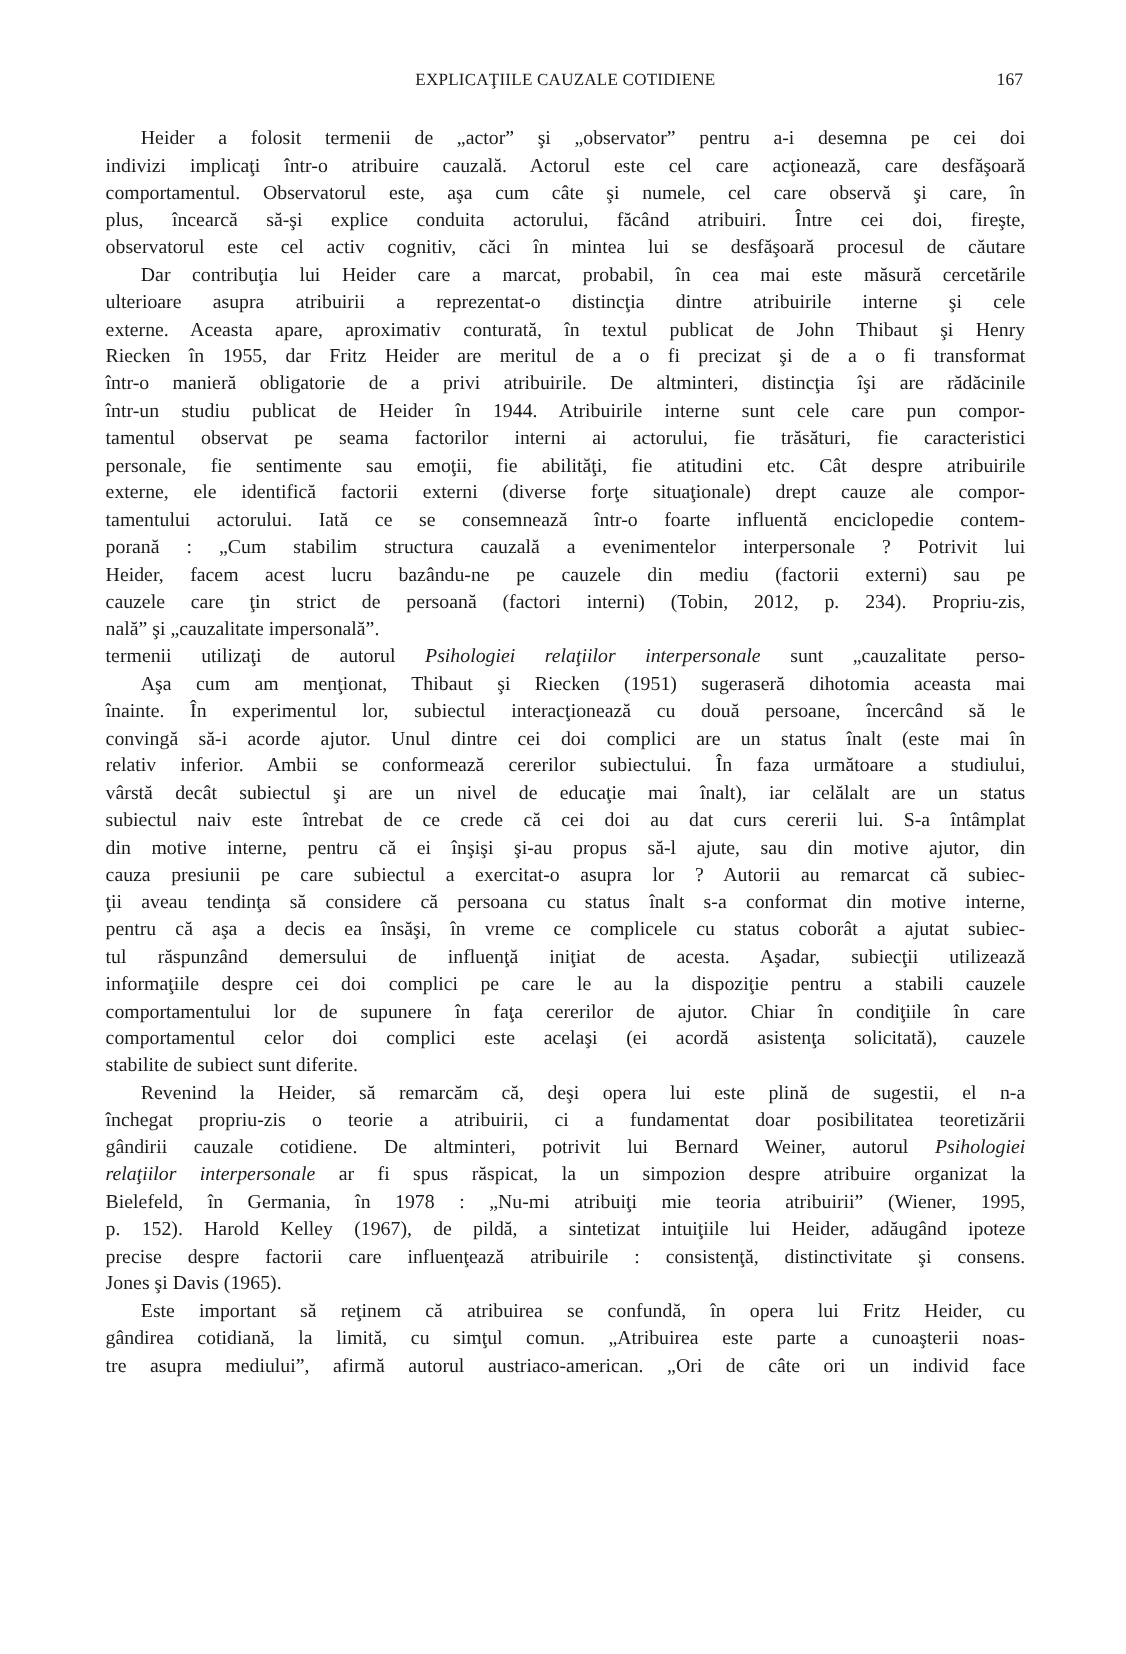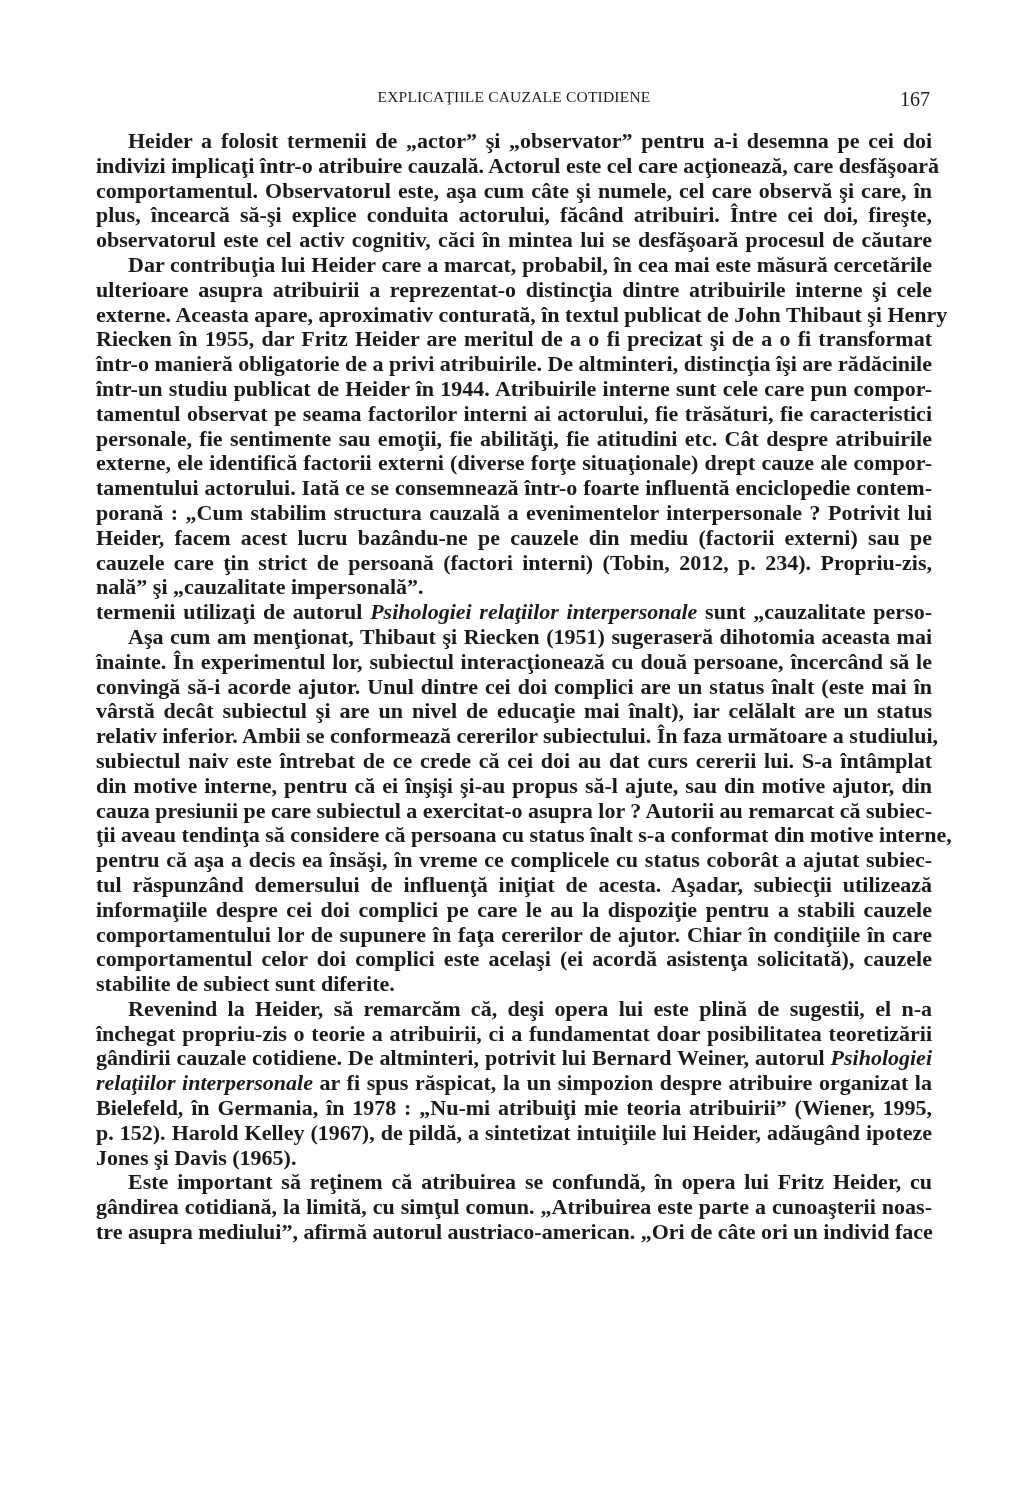--- a/index.html
+++ b/index.html
@@ -1,23 +1,23 @@
 <!DOCTYPE html>
 <html><head>
 <meta charset="utf-8">
 <style>
   html, body { margin:0; padding:0; background:#ffffff; }
   body { width:1024px; height:1504px; position:relative; overflow:hidden; }
   .page { position:absolute; left:96px; top:0; width:836px; color:#1a1a1a;
           font-family:"Liberation Serif","DejaVu Serif",serif; }
-  .header { position:absolute; top:64px; left:0; width:836px; height:24px;margin-top:24px; }
+  .header { position:absolute; top:64px; left:0; width:836px; height:24px; }
   .running-title { position:absolute; left:0; width:836px; text-align:center;
           font-size:15.5px; letter-spacing:0.2px; top:0; }
-  .page-number { position:absolute; right:2px; top:0; font-size:20px; }
-  .body { position:absolute; top:129px; left:0; width:836px; font-size:22px;font-weight:bold; }
+  .page-number { position:absolute; right:2px; top:0; font-size:16px; }
+  .body { position:absolute; top:113px; left:0; width:836px; font-size:18px; }
   .line { display:block; height:24.8px; line-height:24.8px; white-space:nowrap;
           text-align:justify; text-align-last:justify; overflow:visible; }
   .line.last { text-align-last:left; }
   .line.indent { padding-left:32px; }
   .line span.i { font-style:italic; }
 </style>
 </head>
 <body>
 
 <div class="page">
@@ -47,40 +47,41 @@
         <span class="line">porană : „Cum stabilim structura cauzală a evenimentelor interpersonale ? Potrivit lui</span>
         <span class="line">Heider, facem acest lucru bazându-ne pe cauzele din mediu (factorii externi) sau pe</span>
         <span class="line">cauzele care ţin strict de persoană (factori interni) (Tobin, 2012, p. 234). Propriu-zis,</span>
         <span class="line last">nală” şi „cauzalitate impersonală”.</span>
         <span class="line">termenii utilizaţi de autorul <span class="i">Psihologiei relaţiilor interpersonale</span> sunt „cauzalitate perso-</span>
       </div>
       <div>
         <span class="line indent">Aşa cum am menţionat, Thibaut şi Riecken (1951) sugeraseră dihotomia aceasta mai</span>
         <span class="line">înainte. În experimentul lor, subiectul interacţionează cu două persoane, încercând să le</span>
         <span class="line">convingă să-i acorde ajutor. Unul dintre cei doi complici are un status înalt (este mai în</span>
+        <span class="line">relativ inferior. Ambii se conformează cererilor subiectului. În faza următoare a studiului,</span>
         <span class="line">vârstă decât subiectul şi are un nivel de educaţie mai înalt), iar celălalt are un status</span>
-        <span class="line">relativ inferior. Ambii se conformează cererilor subiectului. În faza următoare a studiului,</span>
         <span class="line">subiectul naiv este întrebat de ce crede că cei doi au dat curs cererii lui. S-a întâmplat</span>
         <span class="line">din motive interne, pentru că ei înşişi şi-au propus să-l ajute, sau din motive ajutor, din</span>
         <span class="line">cauza presiunii pe care subiectul a exercitat-o asupra lor ? Autorii au remarcat că subiec-</span>
         <span class="line">ţii aveau tendinţa să considere că persoana cu status înalt s-a conformat din motive interne,</span>
         <span class="line">pentru că aşa a decis ea însăşi, în vreme ce complicele cu status coborât a ajutat subiec-</span>
         <span class="line">tul răspunzând demersului de influenţă iniţiat de acesta. Aşadar, subiecţii utilizează</span>
         <span class="line">informaţiile despre cei doi complici pe care le au la dispoziţie pentru a stabili cauzele</span>
         <span class="line">comportamentului lor de supunere în faţa cererilor de ajutor. Chiar în condiţiile în care</span>
         <span class="line">comportamentul celor doi complici este acelaşi (ei acordă asistenţa solicitată), cauzele</span>
         <span class="line last">stabilite de subiect sunt diferite.</span>
       </div>
       <div>
         <span class="line indent">Revenind la Heider, să remarcăm că, deşi opera lui este plină de sugestii, el n-a</span>
         <span class="line">închegat propriu-zis o teorie a atribuirii, ci a fundamentat doar posibilitatea teoretizării</span>
         <span class="line">gândirii cauzale cotidiene. De altminteri, potrivit lui Bernard Weiner, autorul <span class="i">Psihologiei</span></span>
         <span class="line"><span class="i">relaţiilor interpersonale</span> ar fi spus răspicat, la un simpozion despre atribuire organizat la</span>
         <span class="line">Bielefeld, în Germania, în 1978 : „Nu-mi atribuiţi mie teoria atribuirii” (Wiener, 1995,</span>
         <span class="line">p. 152). Harold Kelley (1967), de pildă, a sintetizat intuiţiile lui Heider, adăugând ipoteze</span>
+        <span class="line">precise despre factorii care influenţează atribuirile : consistenţă, distinctivitate şi consens.</span>
         <span class="line last">Jones şi Davis (1965).</span>
       </div>
       <div>
         <span class="line indent">Este important să reţinem că atribuirea se confundă, în opera lui Fritz Heider, cu</span>
         <span class="line">gândirea cotidiană, la limită, cu simţul comun. „Atribuirea este parte a cunoaşterii noas-</span>
         <span class="line">tre asupra mediului”, afirmă autorul austriaco-american. „Ori de câte ori un individ face</span>
       </div>
     </div>
 </div>
 

